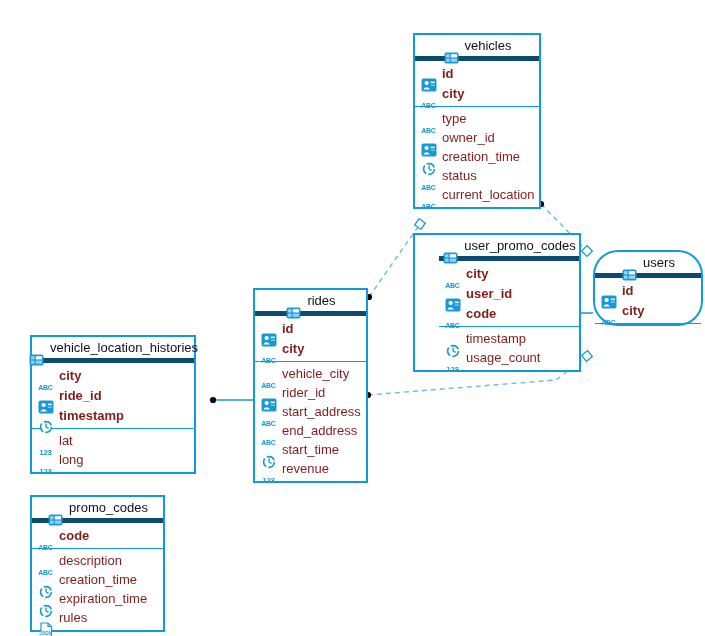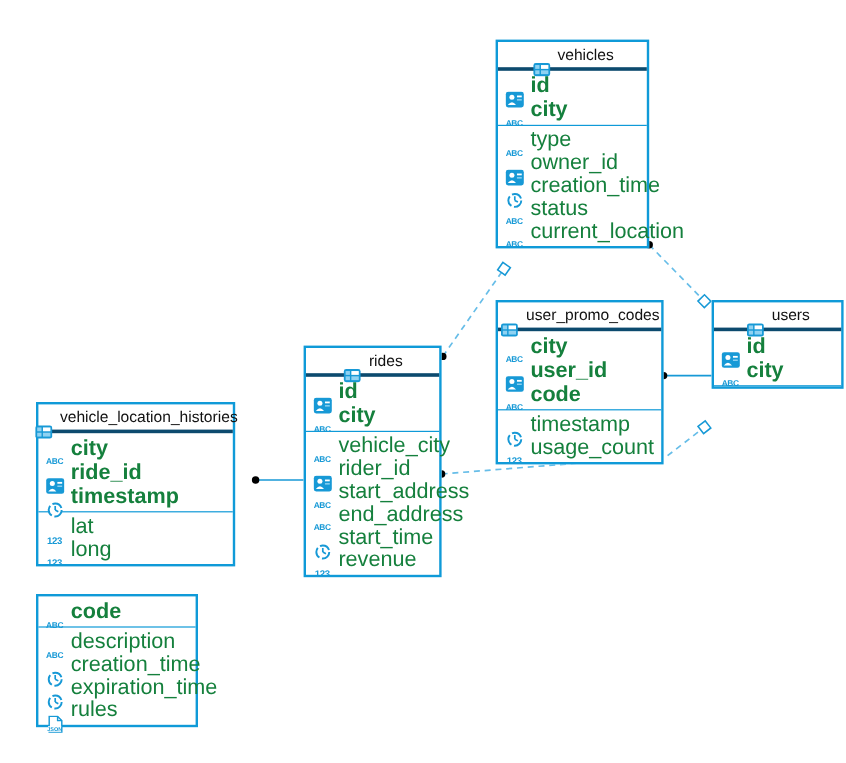--- a/index.html
+++ b/index.html
@@ -7,28 +7,28 @@
     position:relative;width:705px;height:636px;background:#ffffff;overflow:hidden;
     font-family:"Liberation Sans","DejaVu Sans",sans-serif;
   }
   #connections{position:absolute;left:0;top:0;width:705px;height:636px;}
   .table-card{
     position:absolute;background:#ffffff;border:2px solid #0f9ad8;
     box-sizing:border-box;
   }
   .t-header{
     display:flex;align-items:center;justify-content:center;gap:5px;
-    height:21px;border-bottom:3px solid #0c4a6e;padding:0 6px;
+    height:21px;border-bottom:5px solid #0c4a6e;padding:0 6px;
   }
   .t-name{font-size:13px;color:#111;white-space:nowrap;}
   .t-keys{padding:2px 0 3px 0;border-bottom:1px solid #0f9ad8;}
   .t-cols{padding:2px 0 3px 0;}
   .row{display:flex;align-items:center;gap:5px;height:20px;padding:0 5px;}
   .t-cols .row{height:19px;}
-  .row .col-name{font-size:18px;color:#15803d;white-space:nowrap;}
+  .row .col-name{font-size:13px;color:#7f1d1d;white-space:nowrap;}
   .row.key .col-name{font-weight:700;}
   .icon-box{width:17px;height:15px;display:flex;align-items:center;justify-content:center;flex:0 0 17px;margin-top:24px;}
   .txt-icon{font-weight:700;color:#1799d6;line-height:1;letter-spacing:-0.3px;}
   .abc{font-size:7px;}
   .num{font-size:8px;font-weight:700;}
 </style>
 </head>
 <body>
 
 <div id="canvas">
@@ -127,21 +127,21 @@
             <span class="col-name">status</span>
           </div>
           <div class="row">
             <span class="icon-box">
               <span class="txt-icon abc">ABC</span>
             </span>
             <span class="col-name">current_location</span>
           </div>
         </div>
       </div>
-      <div class="table-card" style="left: 413px; top: 250px; width: 140px;">
+      <div class="table-card" style="left: 413px; top: 233px; width: 168px; padding-left: 24px;">
         <div class="t-header">
           <span class="icon-box">
     <svg width="15" height="12" viewBox="0 0 15 12">
       <rect x="0.5" y="0.5" width="14" height="11" rx="2" fill="#1799d6"></rect>
       <rect x="2" y="2.2" width="3.6" height="3.2" fill="#8fd2f2"></rect>
       <rect x="6.8" y="2.2" width="6.2" height="3.2" fill="#ffffff"></rect>
       <rect x="2" y="6.6" width="3.6" height="3.2" fill="#8fd2f2"></rect>
       <rect x="6.8" y="6.6" width="6.2" height="3.2" fill="#8fd2f2"></rect>
     </svg>
           </span>
@@ -185,21 +185,21 @@
             <span class="col-name">timestamp</span>
           </div>
           <div class="row">
             <span class="icon-box">
               <span class="txt-icon num">123</span>
             </span>
             <span class="col-name">usage_count</span>
           </div>
         </div>
       </div>
-      <div class="table-card" style="left: 593px; top: 250px; width: 110px;">
+      <div class="table-card" style="left: 593px; top: 250px; width: 110px; border-radius: 25px;">
         <div class="t-header">
           <span class="icon-box">
     <svg width="15" height="12" viewBox="0 0 15 12">
       <rect x="0.5" y="0.5" width="14" height="11" rx="2" fill="#1799d6"></rect>
       <rect x="2" y="2.2" width="3.6" height="3.2" fill="#8fd2f2"></rect>
       <rect x="6.8" y="2.2" width="6.2" height="3.2" fill="#ffffff"></rect>
       <rect x="2" y="6.6" width="3.6" height="3.2" fill="#8fd2f2"></rect>
       <rect x="6.8" y="6.6" width="6.2" height="3.2" fill="#8fd2f2"></rect>
     </svg>
           </span>
@@ -360,20 +360,32 @@
           </div>
           <div class="row">
             <span class="icon-box">
               <span class="txt-icon num">123</span>
             </span>
             <span class="col-name">long</span>
           </div>
         </div>
       </div>
       <div class="table-card" style="left: 30px; top: 495px; width: 135px;">
+        <div class="t-header">
+          <span class="icon-box">
+    <svg width="15" height="12" viewBox="0 0 15 12">
+      <rect x="0.5" y="0.5" width="14" height="11" rx="2" fill="#1799d6"></rect>
+      <rect x="2" y="2.2" width="3.6" height="3.2" fill="#8fd2f2"></rect>
+      <rect x="6.8" y="2.2" width="6.2" height="3.2" fill="#ffffff"></rect>
+      <rect x="2" y="6.6" width="3.6" height="3.2" fill="#8fd2f2"></rect>
+      <rect x="6.8" y="6.6" width="6.2" height="3.2" fill="#8fd2f2"></rect>
+    </svg>
+          </span>
+          <span class="t-name">promo_codes</span>
+        </div>
         <div class="t-keys">
           <div class="row key">
             <span class="icon-box">
               <span class="txt-icon abc">ABC</span>
             </span>
             <span class="col-name">code</span>
           </div>
         </div>
         <div class="t-cols">
           <div class="row">

